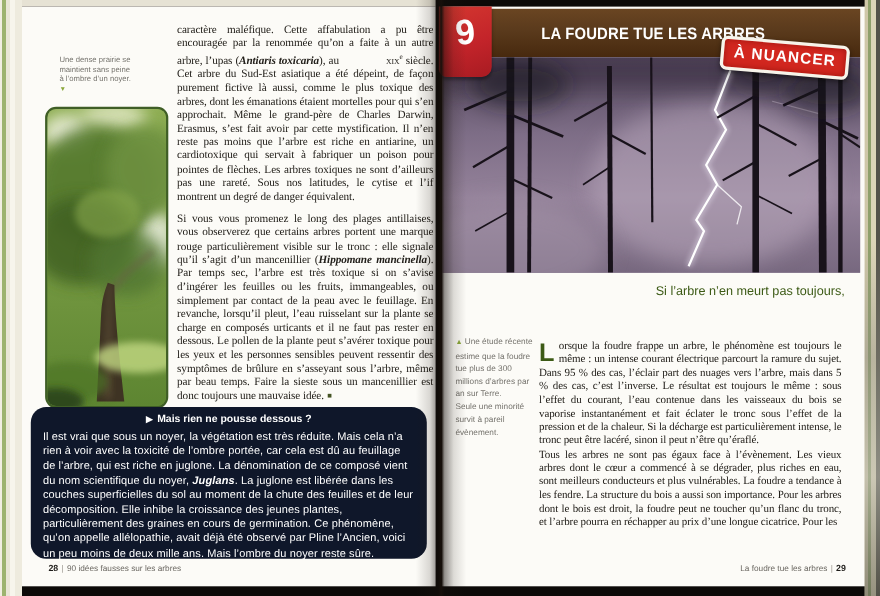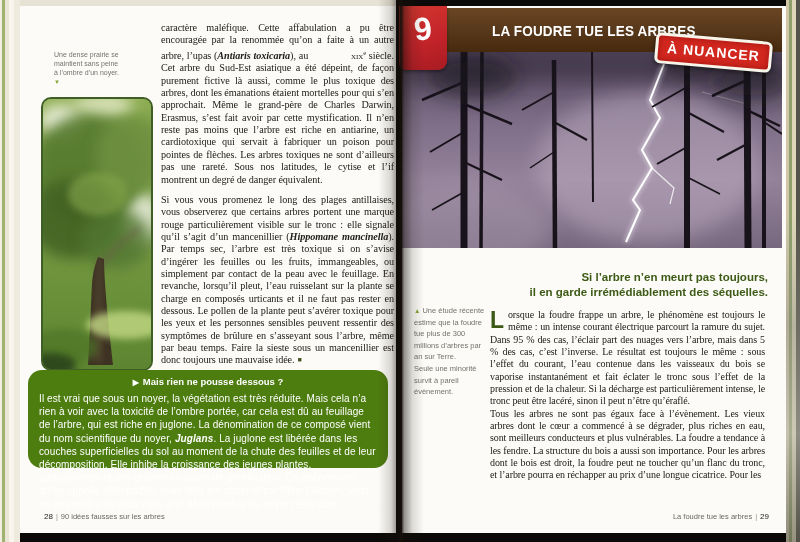--- a/index.html
+++ b/index.html
@@ -30,49 +30,49 @@
   .tree-photo{position:absolute;left:21px;top:91px;width:112px;height:274px;border-radius:10px;
     overflow:hidden;border:2px solid #3f5e26;box-sizing:border-box;background:#6a8f3a;}
   .article-left{position:absolute;left:118px;top:16px;width:256px;
     font-family:"Liberation Serif",serif;font-size:10.2px;line-height:12.35px;
     text-align:justify;color:#23201b;letter-spacing:-0.08px;}
   .photo-spacer{float:left;width:23px;height:270px;margin-top:74px;}
   .article-left p{margin:0 0 8px 0;}
   .endmark{font-size:7px;color:#455424;margin-left:3px;vertical-align:1px;}
   .it{font-style:italic;font-weight:bold;} .sc{font-variant:small-caps;margin-left:40px;} sup{font-size:.65em;}
 
-  .infobox{position:absolute;left:8px;top:364px;width:360px;height:98px;background:#4d7c0f;
+  .infobox{position:absolute;left:8px;top:364px;width:360px;height:138px;background:#0f172a;
     border-radius:14px;color:#fff;box-sizing:border-box;padding:6px 11px 13px 11px;}
   .infobox-title{text-align:center;font-weight:bold;font-size:9.5px;line-height:12px;margin-bottom:3px;}
   .infobox-title .arrow{margin-right:4px;font-size:8px;}
   .infobox-body{font-size:10px;line-height:13.2px;letter-spacing:.1px;}
 
   .footer{position:absolute;top:506px;font-size:7.5px;color:#6b6862;}
   .footer-left{left:24px;}
   .footer-right{right:23px;text-align:left;}
-  .pagenum{font-weight:normal;color:#1d1b18;font-size:8px;}
+  .pagenum{font-weight:bold;color:#1d1b18;font-size:8px;}
   .sep{color:#9a978f;margin:0 3px;}
 
   
   .banner{position:absolute;left:28px;top:2px;width:352px;height:44px;
     background:linear-gradient(180deg,#6a4522 0%,#5a3a1c 45%,#47290e 100%);}
   .banner-title{position:absolute;left:62px;top:15px;font-weight:bold;font-size:15px;line-height:1;
     color:#fff;letter-spacing:.2px;transform:scaleX(.9);transform-origin:left center;white-space:nowrap;}
   .storm-photo{position:absolute;left:0;top:46px;width:380px;height:196px;overflow:hidden;background:#7d6d86;}
   .chapter-tab{position:absolute;left:-3px;top:0;width:48px;height:64px;z-index:5;
     background:linear-gradient(160deg,#d4372f 0%,#c3242a 55%,#a81b22 100%);
     border-radius:0 0 9px 7px;box-shadow:0 2px 3px rgba(0,0,0,.35);}
   .chapter-num{position:absolute;left:0;right:0;top:7px;text-align:center;
     font-weight:bold;font-size:32px;line-height:1;color:#fff;transform:rotate(-6deg);}
   .stamp{position:absolute;left:253px;top:31px;transform:rotate(5deg);z-index:6;
     background:#d2271f;border:3px solid #f7f4ea;border-radius:6px;padding:3px 9px 4px;
     box-shadow:0 2px 5px rgba(0,0,0,.45),inset 0 0 6px rgba(120,10,5,.6);}
   .stamp-text{font-weight:bold;font-size:14px;line-height:1;color:#fff;letter-spacing:1px;white-space:nowrap;}
   .standfirst{position:absolute;right:24px;top:252px;width:330px;text-align:right;
-    font-weight:bold;font-size:11.5px;line-height:15px;color:#3c5a15;margin-top:12px;}
+    font-weight:normal;font-size:11.5px;line-height:15px;color:#3c5a15;}
   .caption-right{position:absolute;left:12px;top:299px;width:72px;
     font-size:7.5px;line-height:11.6px;color:#75736d;}
   .arrow-up{color:#8aa73a;font-size:6.5px;margin-right:2px;}
   .article-right{position:absolute;left:88px;top:303px;width:275px;
     font-family:"Liberation Serif",serif;font-size:10px;line-height:12.35px;
     text-align:justify;color:#23201b;letter-spacing:-0.1px;}
   .article-right p{margin:0;}
   .dropcap{float:left;font-family:"Liberation Sans",sans-serif;font-weight:bold;
     font-size:23px;line-height:20px;color:#3c5a15;margin:1px 4px 0 0;}
 </style>
@@ -204,21 +204,20 @@
     <div class="chapter-tab">
       <span class="chapter-num">9</span>
     </div>
 
     <div class="stamp">
       <span class="stamp-text">À NUANCER</span>
     </div>
 
     <div class="standfirst">
       <div>Si l’arbre n’en meurt pas toujours,</div>
-      <div>il en garde irrémédiablement des séquelles.</div>
     </div>
 
     <div class="caption-right">
       <span class="arrow-up">▲</span><span>Une étude récente estime que la foudre tue plus de 300 millions d’arbres par an sur Terre.</span>
       <div>Seule une minorité survit à pareil évènement.</div>
     </div>
 
     <div class="article-right">
       <p><span class="dropcap">L</span><span>orsque la foudre frappe un arbre, le phénomène est toujours le même : un intense courant électrique parcourt la ramure du sujet. Dans 95 % des cas, l’éclair part des nuages vers l’arbre, mais dans 5 % des cas, c’est l’inverse. Le résultat est toujours le même : sous l’effet du courant, l’eau contenue dans les vaisseaux du bois se vaporise instantanément et fait éclater le tronc sous l’effet de la pression et de la chaleur. Si la décharge est particulièrement intense, le tronc peut être lacéré, sinon il peut n’être qu’éraflé.</span></p>
       <p>Tous les arbres ne sont pas égaux face à l’évènement. Les vieux arbres dont le cœur a commencé à se dégrader, plus riches en eau, sont meilleurs conducteurs et plus vulnérables. La foudre a tendance à les fendre. La structure du bois a aussi son importance. Pour les arbres dont le bois est droit, la foudre peut ne toucher qu’un flanc du tronc, et l’arbre pourra en réchapper au prix d’une longue cicatrice. Pour les</p>

